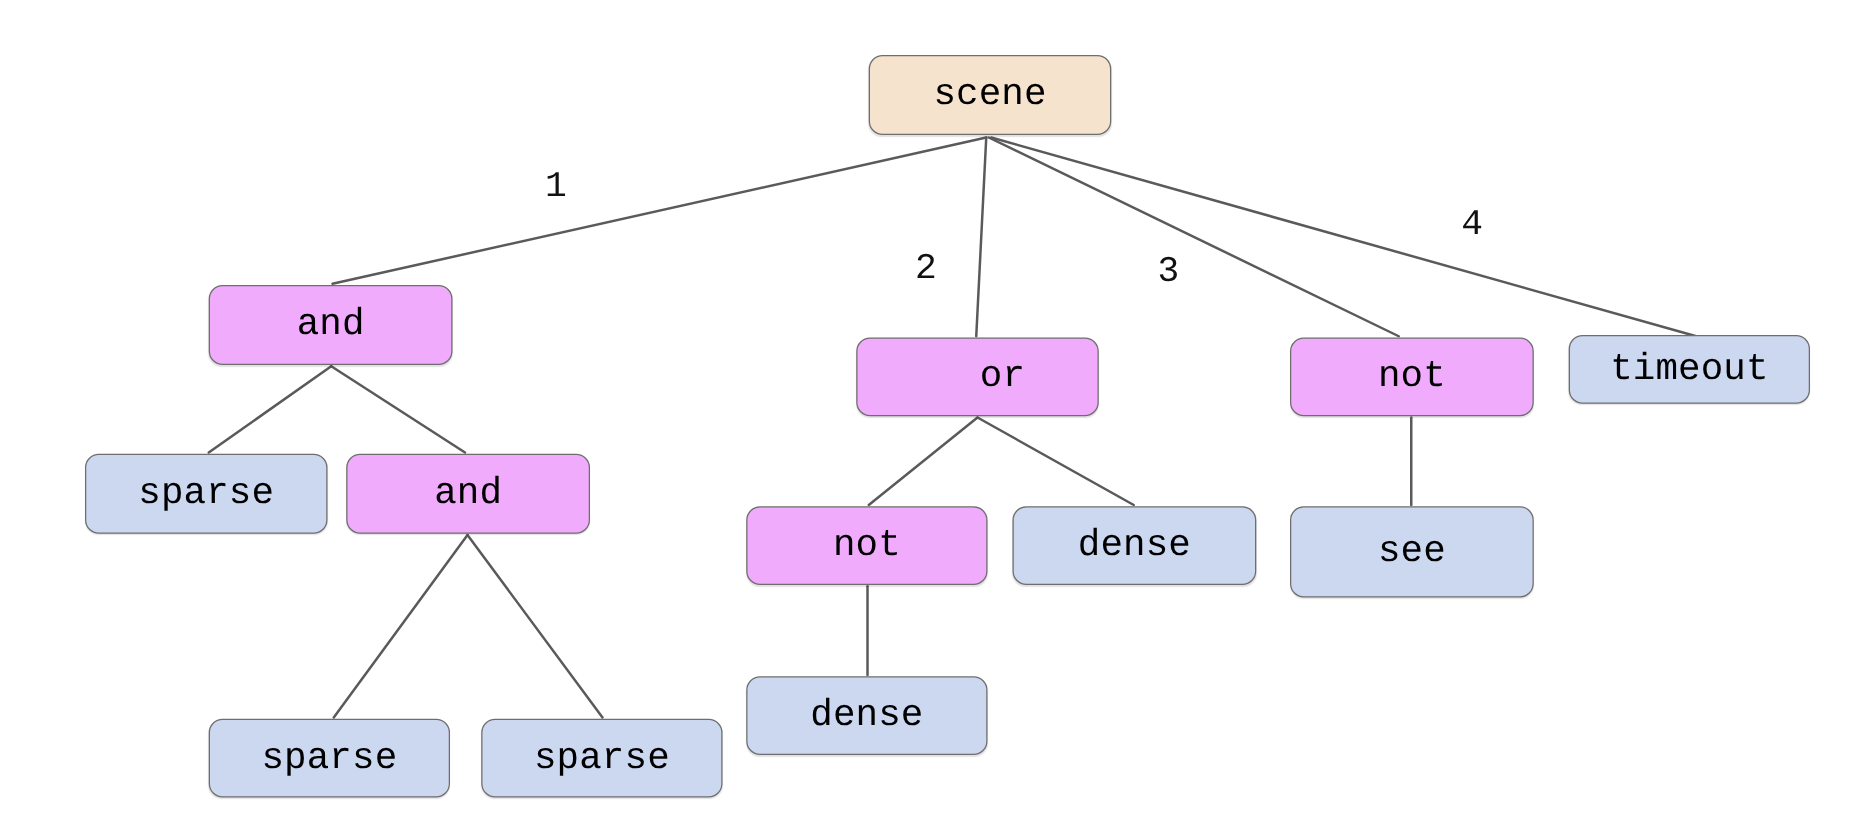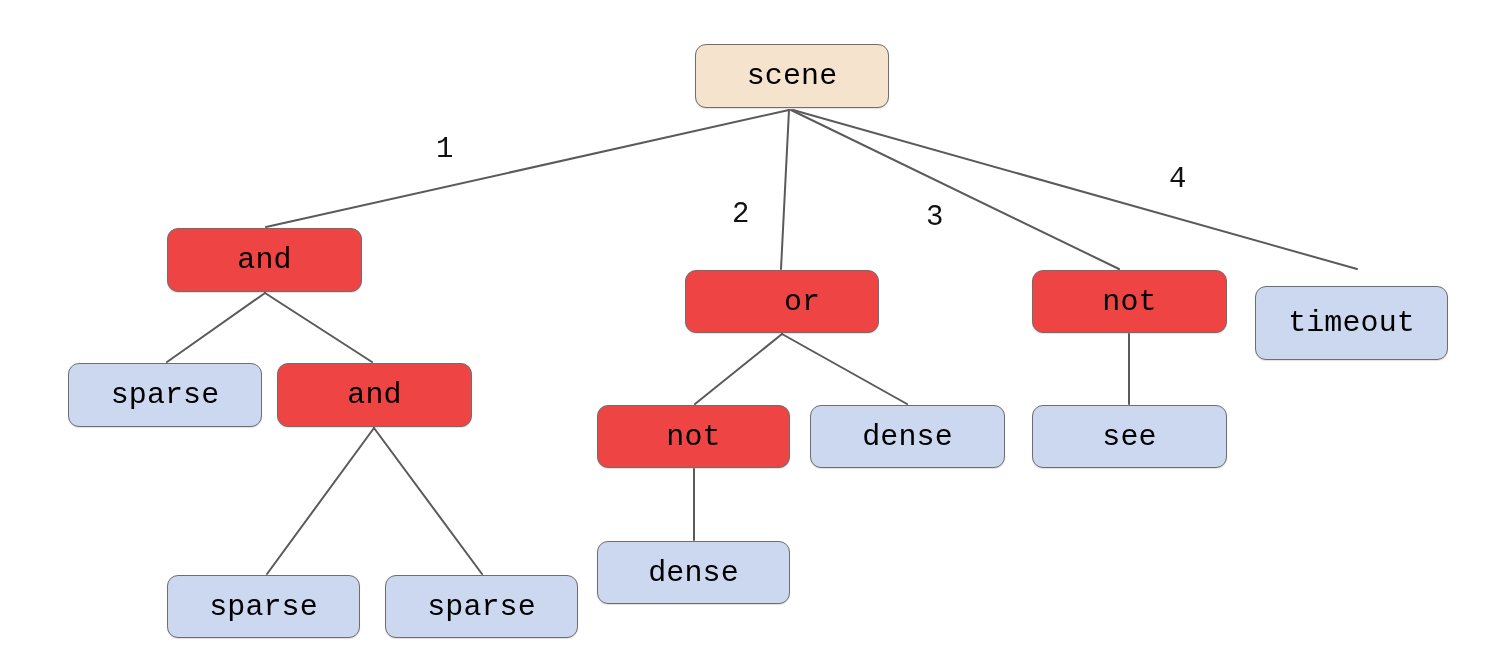--- a/index.html
+++ b/index.html
@@ -32,21 +32,21 @@
     display: flex;
     align-items: center;
     justify-content: center;
     color: #000000;
     font-size: 30px;
     line-height: 1;
     letter-spacing: 0.1px;
     box-shadow: 0 1px 1px rgba(0,0,0,0.12);
   }
   .node.root  { background: #f5e3cd; }
-  .node.op    { background: #ef4444; }
+  .node.op    { background: #f0abfc; }
   .node.leaf  { background: #ccd8f0; }
   .node .label { pointer-events: none; }
   .edge-label {
     position: absolute;
     font-size: 29px;
     color: #111111;
     line-height: 1;
     white-space: nowrap;
   }
 </style>
@@ -74,36 +74,36 @@
       </div>
       <div class="node op" style="left: 140px; top: 228px; width: 195px; height: 64px;">
         <span class="label">and</span>
       </div>
       <div class="node op" style="left: 658px; top: 270px; width: 194px; height: 63px; padding-left: 40px;">
         <span class="label">or</span>
       </div>
       <div class="node op" style="left: 1005px; top: 270px; width: 195px; height: 63px;">
         <span class="label">not</span>
       </div>
-      <div class="node leaf" style="left: 1228px; top: 286px; width: 193px; height: 74px;">
+      <div class="node leaf" style="left: 1228px; top: 268px; width: 193px; height: 55px;">
         <span class="label">timeout</span>
       </div>
       <div class="node leaf" style="left: 41px; top: 363px; width: 194px; height: 64px;">
         <span class="label">sparse</span>
       </div>
       <div class="node op" style="left: 250px; top: 363px; width: 195px; height: 64px;">
         <span class="label">and</span>
       </div>
       <div class="node op" style="left: 570px; top: 405px; width: 193px; height: 63px;">
         <span class="label">not</span>
       </div>
       <div class="node leaf" style="left: 783px; top: 405px; width: 195px; height: 63px;">
         <span class="label">dense</span>
       </div>
-      <div class="node leaf" style="left: 1005px; top: 405px; width: 195px; height: 63px;">
+      <div class="node leaf" style="left: 1005px; top: 405px; width: 195px; height: 73px;">
         <span class="label">see</span>
       </div>
       <div class="node leaf" style="left: 570px; top: 541px; width: 193px; height: 63px;">
         <span class="label">dense</span>
       </div>
       <div class="node leaf" style="left: 140px; top: 575px; width: 193px; height: 63px;">
         <span class="label">sparse</span>
       </div>
       <div class="node leaf" style="left: 358px; top: 575px; width: 193px; height: 63px;">
         <span class="label">sparse</span>

